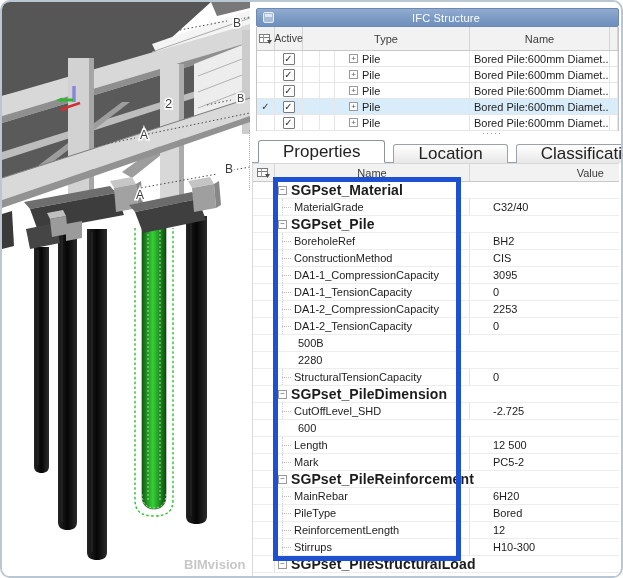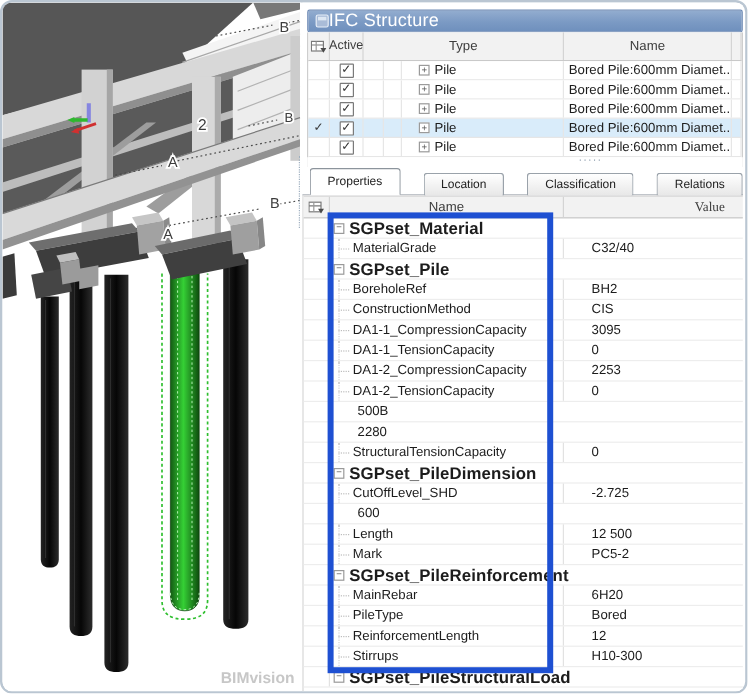--- a/index.html
+++ b/index.html
@@ -9,21 +9,21 @@
           border-radius:10px;overflow:hidden;}
   
   .viewport3d{position:absolute;left:0;top:0;width:249px;height:574px;background:#fff;}
   .viewport3d svg{display:block;width:100%;height:100%;}
   .vsplit{position:absolute;left:247px;top:128px;height:60px;width:3px;border-left:1px dotted #9fb0c0;}
   
   .rightpanel{position:absolute;left:250px;top:0;width:367px;height:574px;background:#fff;}
   .titlebar{position:absolute;left:4px;right:0;top:6px;height:19px;
             background:linear-gradient(180deg,#92accf 0%,#7b9ac4 55%,#6f90bd 100%);
             border:1px solid #6c89b4;border-radius:2px;display:flex;align-items:center;}
-  .titlebar .title-text{flex:1;color:#ffffff;font-size:15px;letter-spacing:.2px;}
+  .titlebar .title-text{flex:1;text-align:center;color:#ffffff;font-size:11px;letter-spacing:.2px;}
   .win-icon{width:11px;height:11px;margin-left:6px;background:#a9bcd8;border:1px solid #e6edf7;
             border-radius:2px;position:relative;}
   .win-icon::after{content:"";position:absolute;left:1px;right:1px;top:1px;height:3px;background:#dde7f3;}
   
   .grid-top{position:absolute;left:4px;right:0;top:25px;height:112px;border:1px solid #c3c3c3;border-top:none;background:#fff;font-size:11px;color:#1d1d1d;}
   .g-header{display:flex;height:24px;background:#f2f2f2;border-bottom:1px solid #c9c9c9;}
   .g-header .hcell{border-right:1px solid #d4d4d4;display:flex;align-items:center;justify-content:center;color:#3c3c3c;}
   .c-sel{width:18px;flex:none;}
   .c-act{width:28px;flex:none;}
   .c-ind{width:17px;flex:none;}
@@ -42,31 +42,31 @@
       display:flex;align-items:center;justify-content:center;font-size:10px;line-height:10px;color:#333;font-weight:bold;}
   .plusbox,.minusbox{width:9px;height:9px;border:1px solid #9a9a9a;background:#fff;flex:none;
       display:flex;align-items:center;justify-content:center;font-size:8px;line-height:8px;color:#555;}
   .t-row .c-type{padding-left:14px;gap:4px;}
   .t-row .c-name{padding-left:4px;white-space:nowrap;overflow:hidden;}
   .hsplit{position:absolute;left:4px;right:0;top:129px;height:9px;background:#fff;}
   .hsplit .dots{position:absolute;left:226px;top:-3px;color:#8899aa;font-size:9px;letter-spacing:1px;}
   
   .tabs{position:absolute;left:6px;right:0;top:138px;height:23px;display:flex;align-items:flex-end;}
   .tabs::after{content:"";position:absolute;left:-6px;right:0;bottom:0;border-bottom:1px solid #98a0a8;z-index:0;}
-  .tab{position:relative;z-index:1;height:19px;padding:0 14px;margin-right:19px;font-size:10px;color:#222;
+  .tab{position:relative;z-index:1;height:19px;padding:0 24px;margin-right:8px;font-size:17px;color:#222;
        background:linear-gradient(180deg,#ffffff,#e7e7e7);border:1px solid #9aa2aa;border-bottom:none;
        border-radius:3px 3px 0 0;display:flex;align-items:center;}
   .tab.active{z-index:2;height:23px;background:#ffffff;border:1px solid #8c949c;border-bottom:1px solid #ffffff;}
   
   .grid-props{position:absolute;left:0;right:0;top:161px;bottom:0;background:#fff;font-size:11px;color:#1c1c1c;border-left:1px solid #d8d8d8;}
   .p-header{display:flex;height:19px;background:#f2f2f2;border-bottom:1px solid #c9c9c9;border-top:1px solid #d8d8d8;}
   .p-header .hcell{display:flex;align-items:center;color:#3c3c3c;}
   .pc-icon{width:22px;flex:none;border-right:1px solid #d4d4d4;justify-content:center;}
   .pc-name{width:195px;flex:none;border-right:1px solid #d4d4d4;justify-content:center;}
-  .pc-value{flex:1;justify-content:flex-end;padding-right:15px;font-family:Liberation Serif, serif;}
+  .pc-value{flex:1;justify-content:flex-end;padding-right:15px;}
   .p-row{display:flex;height:17px;border-bottom:1px solid #ededed;align-items:stretch;}
   .p-row .icon-cell{width:22px;flex:none;border-right:1px solid #e2e2e2;}
   .p-row .name-cell{width:195px;flex:none;border-right:1px solid #e2e2e2;display:flex;align-items:center;
                     padding-left:19px;position:relative;white-space:nowrap;overflow:hidden;}
   .p-row .name-cell::before{content:"";position:absolute;left:7px;top:50%;width:9px;border-top:1px dotted #bcbcbc;}
   .p-row .name-cell::after{content:"";position:absolute;left:7px;top:0;bottom:0;border-left:1px dotted #d2d2d2;}
   .p-row .value-cell{flex:1;display:flex;align-items:center;padding-left:23px;white-space:nowrap;overflow:hidden;}
   .p-row.group .group-cell{flex:1;display:flex;align-items:center;gap:4px;padding-left:3px;}
   .p-row.group .group-cell b{font-size:14px;letter-spacing:.1px;}
   

